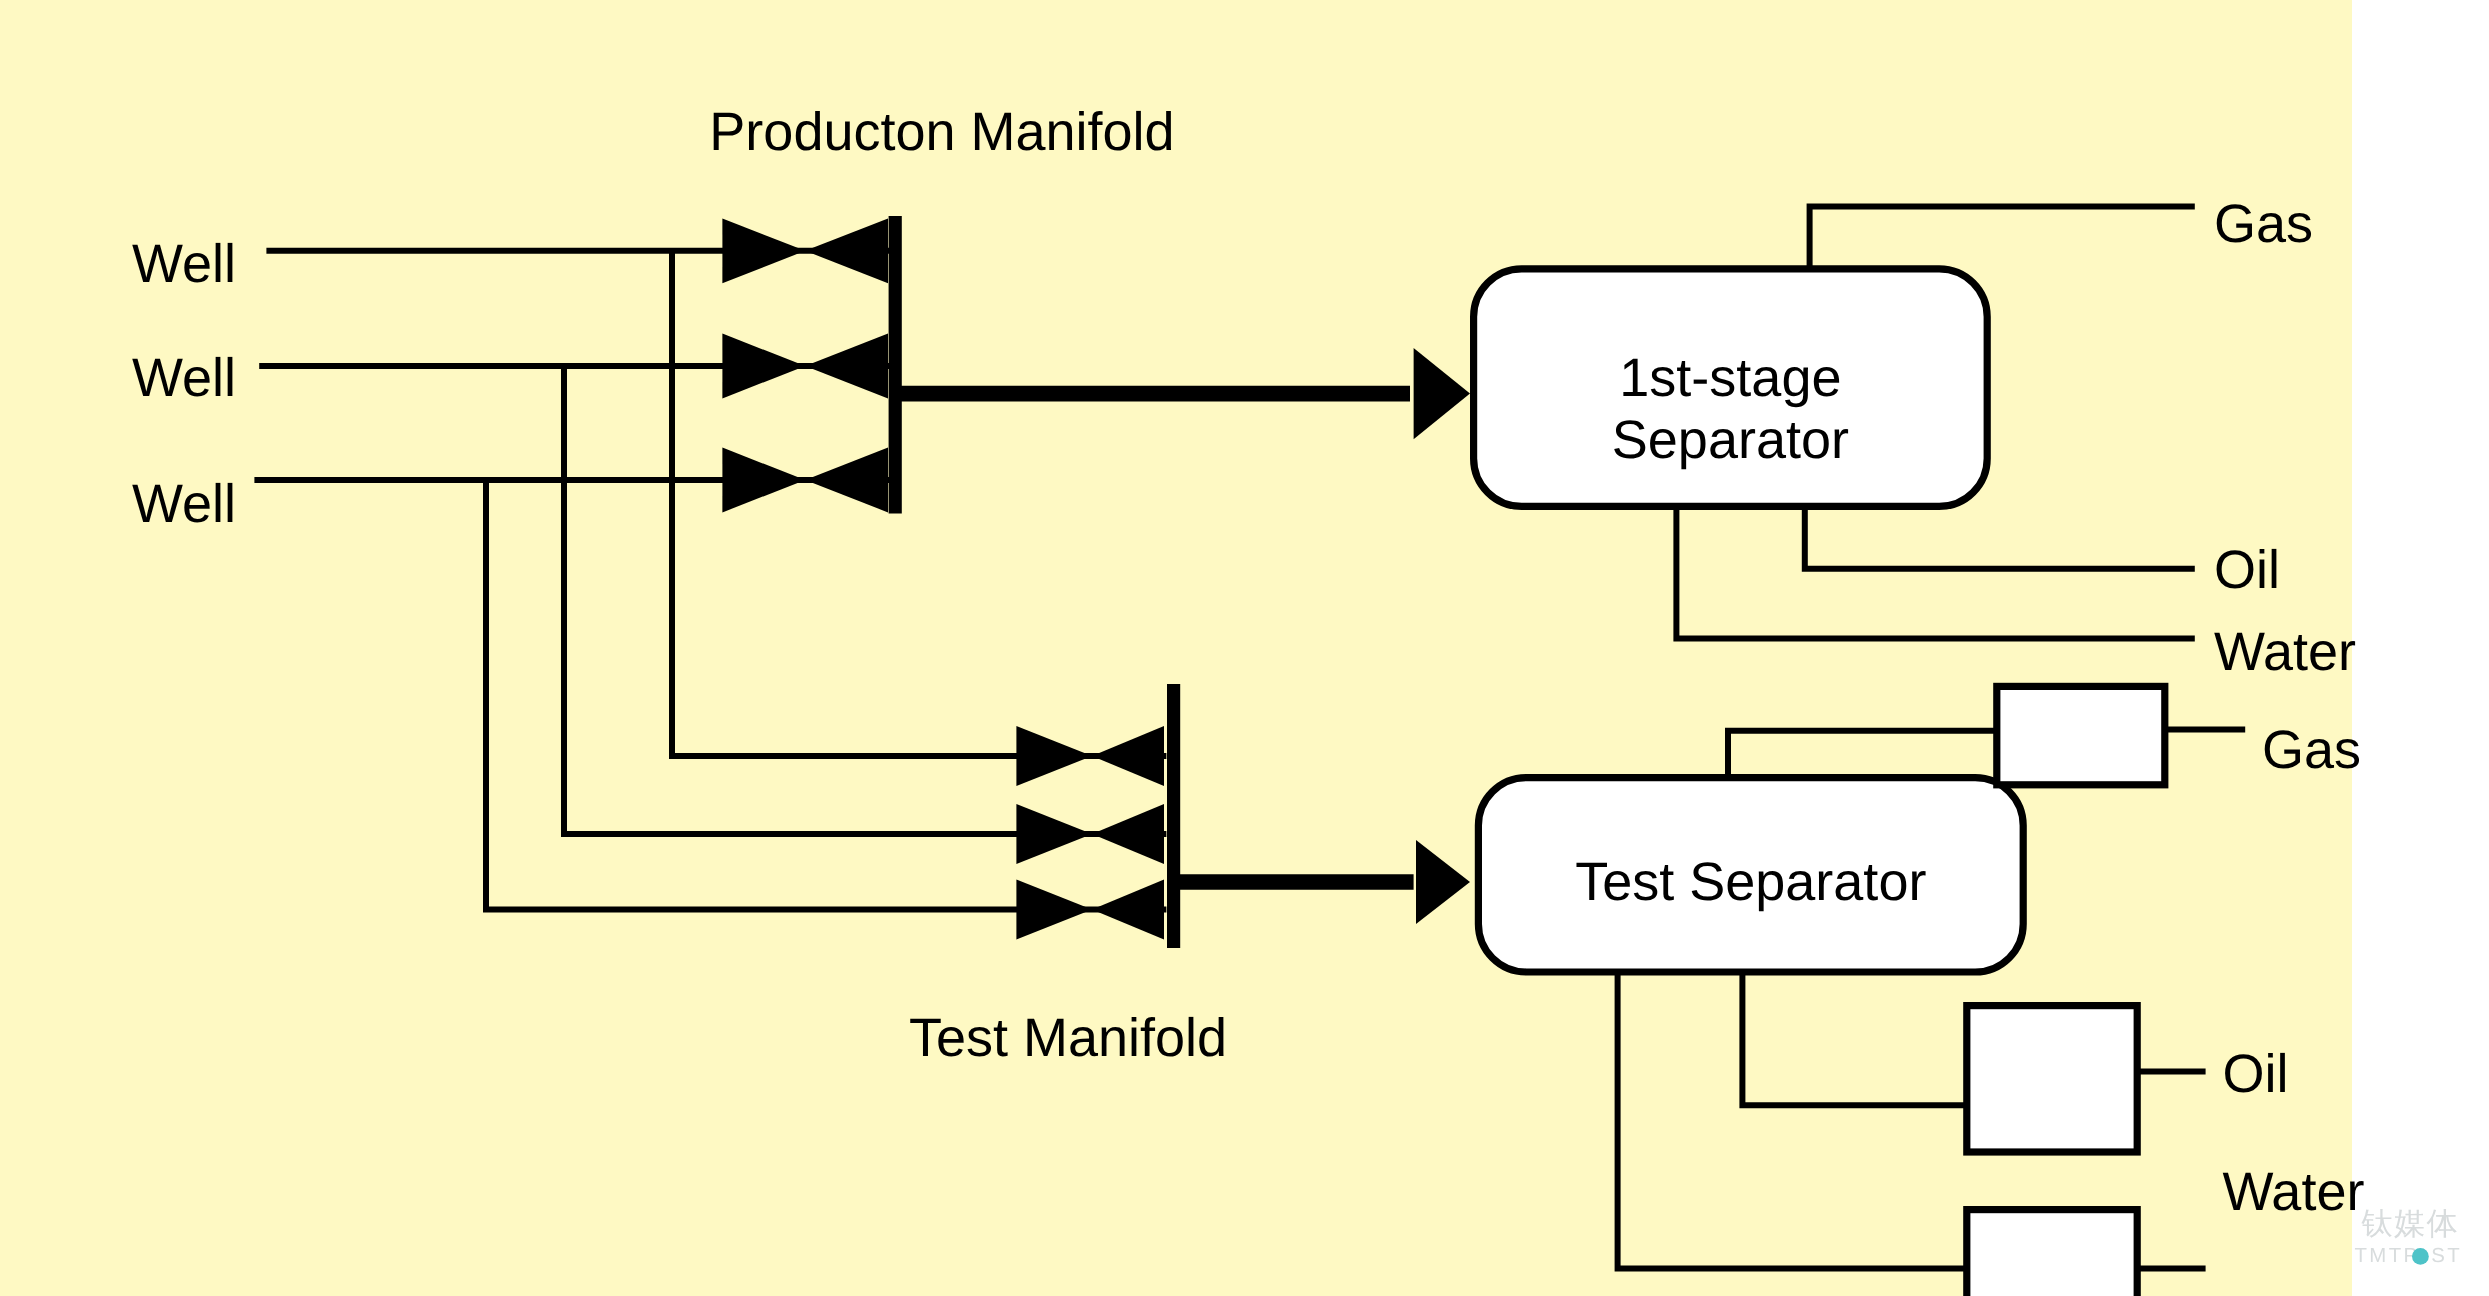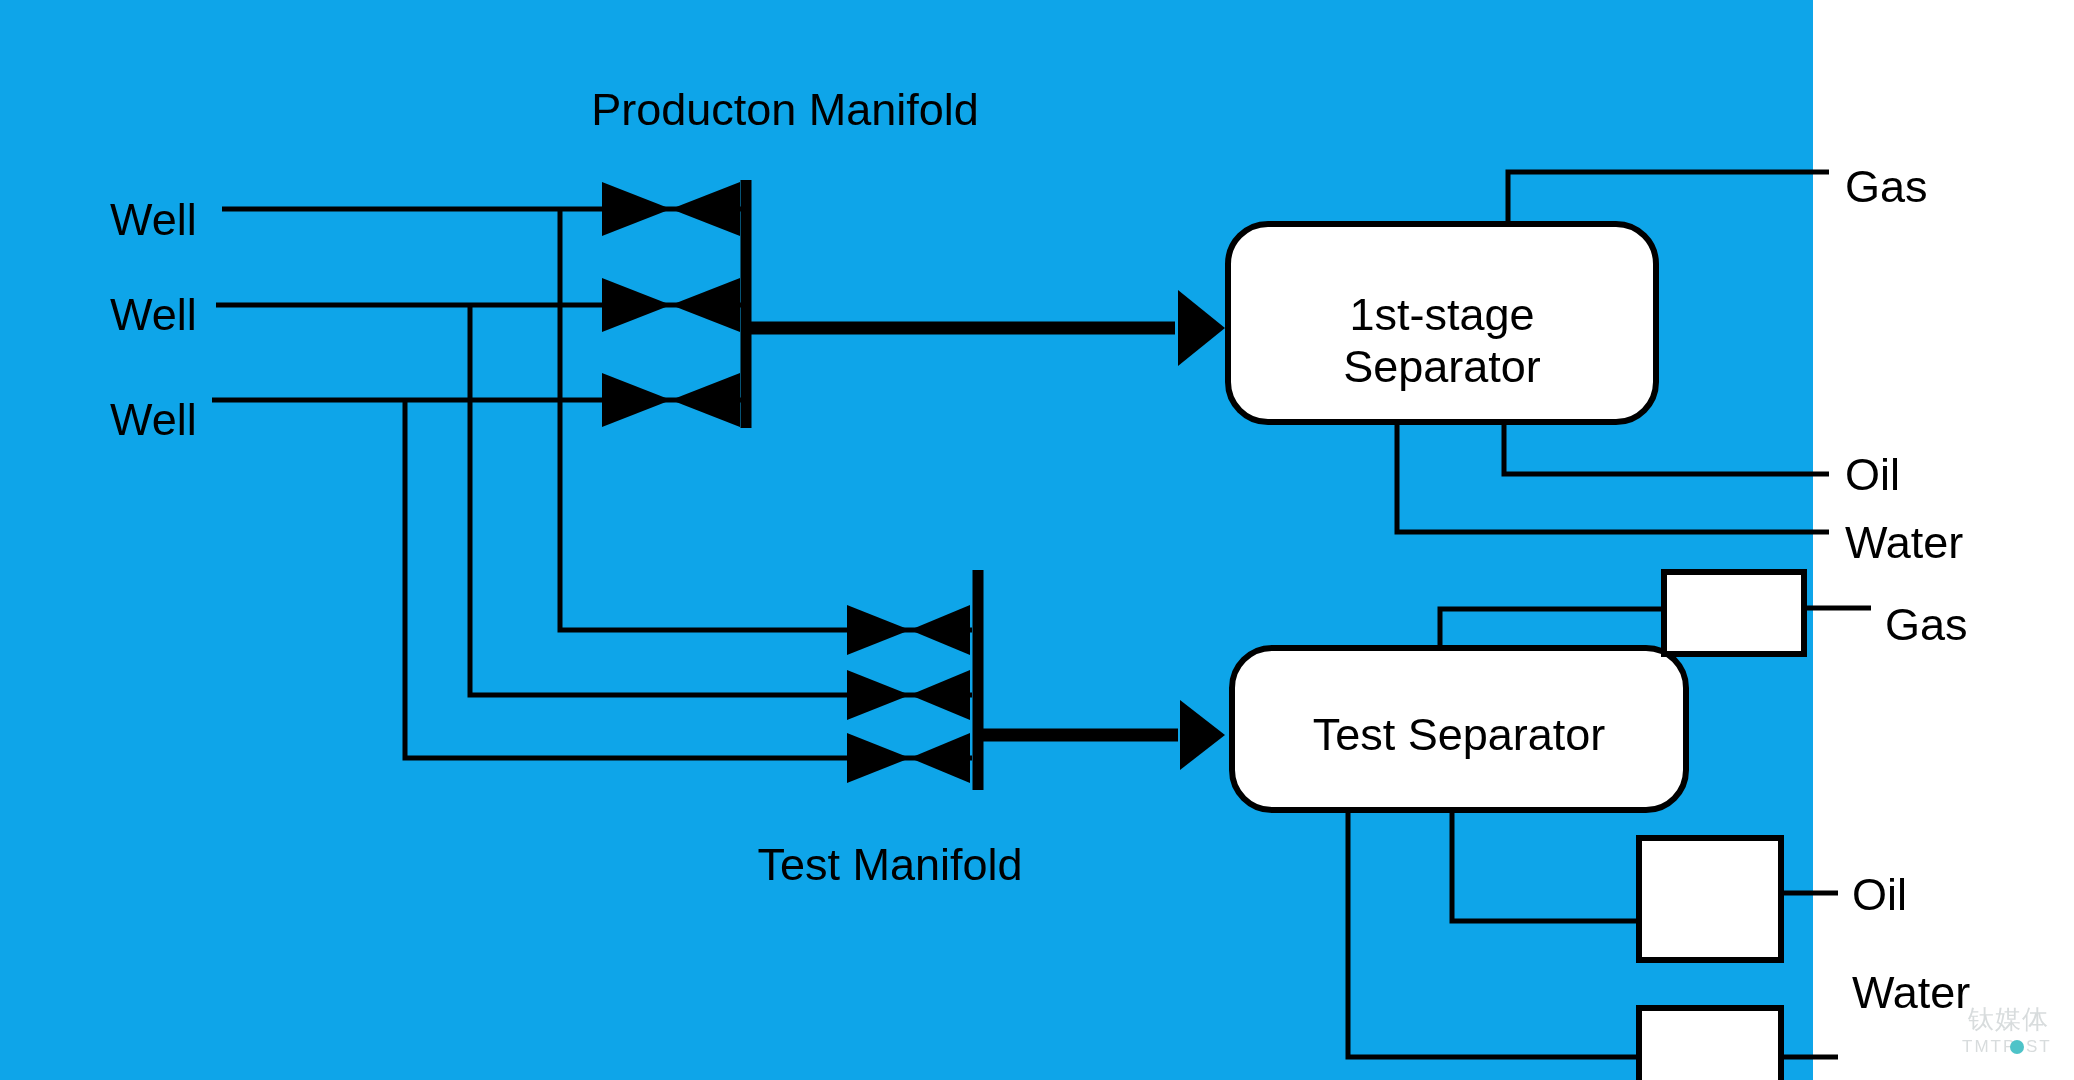--- a/index.html
+++ b/index.html
@@ -9,23 +9,23 @@
     background: #ffffff;
   }
   body {
     width: 2074px;
     height: 1080px;
     overflow: hidden;
     font-family: "Liberation Sans", sans-serif;
   }
   #diagram-root {
     position: relative;
-    width: 1813px;
+    width: 1960px;
     height: 1080px;
-    background: #0ea5e9;
+    background: #fef9c3;
   }
   svg.flowsheet {
     display: block;
     width: 2074px;
     height: 1080px;
   }
   .pipe {
     fill: none;
     stroke: #000000;
     stroke-width: 5;

